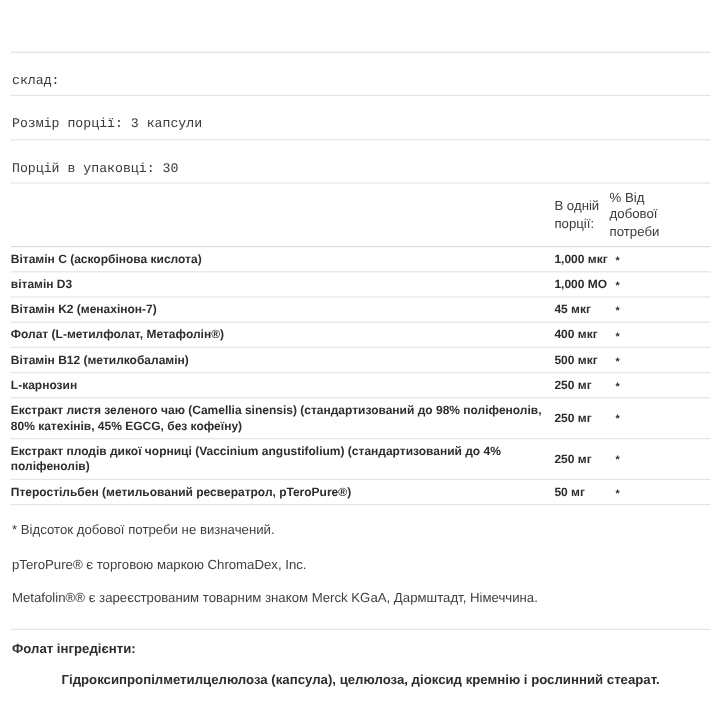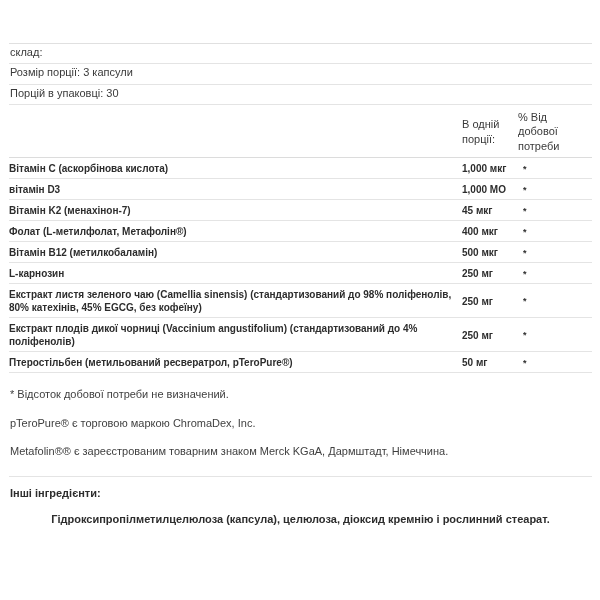--- a/index.html
+++ b/index.html
@@ -6,30 +6,30 @@
   body{
     width:600px;height:600px;overflow:hidden;background:#ffffff;
     font-family:"Liberation Sans",sans-serif;color:#333333;
     -webkit-font-smoothing:antialiased;
   }
   .panel{margin:43px 8px 0 9px;}
 
   
   .info-row{
     border-bottom:1px solid #e4e4e4;
-    padding:1px 1px 4px;
-    font-size:11px;line-height:1.3;color:#3a3a3a;
+    padding:17px 1px 4px;
+    font-size:11px;line-height:1.3;color:#3a3a3a;font-family:Liberation Mono, monospace;
   }
   .info-row.first{border-top:1px solid #e0e0e0;}
 
   
   .cols{display:flex;align-items:center;}
   .col-name{width:445px;}
   .col-amt{width:46px;margin-left:8px;}
-  .col-dv{width:66px;margin-left:10px;}
+  .col-dv{width:66px;}
 
   .hdr{
     border-bottom:1px solid #dcdcdc;
     padding:5px 0 4px;
     font-size:11px;line-height:1.32;color:#3a3a3a;
   }
 
   .t-row{
     border-bottom:1px solid #e4e4e4;
     padding:4px 0 3px;
@@ -128,17 +128,17 @@
     </div>
   </div>
 
   <div class="footnotes">
     <div class="fn">* Відсоток добової потреби не визначений.</div>
     <div class="fn">pTeroPure® є торговою маркою ChromaDex, Inc.</div>
     <div class="fn">Metafolin®® є зареєстрованим товарним знаком Merck KGaA, Дармштадт, Німеччина.</div>
   </div>
 
   <div class="other">
-    <div class="oi-label">Інші інгредієнти:</div>
+    <div class="oi-label">Фолат інгредієнти:</div>
     <div class="oi-text">Гідроксипропілметилцелюлоза (капсула), целюлоза, діоксид кремнію і рослинний стеарат.</div>
   </div>
 
 </div>
 
 </body></html>

